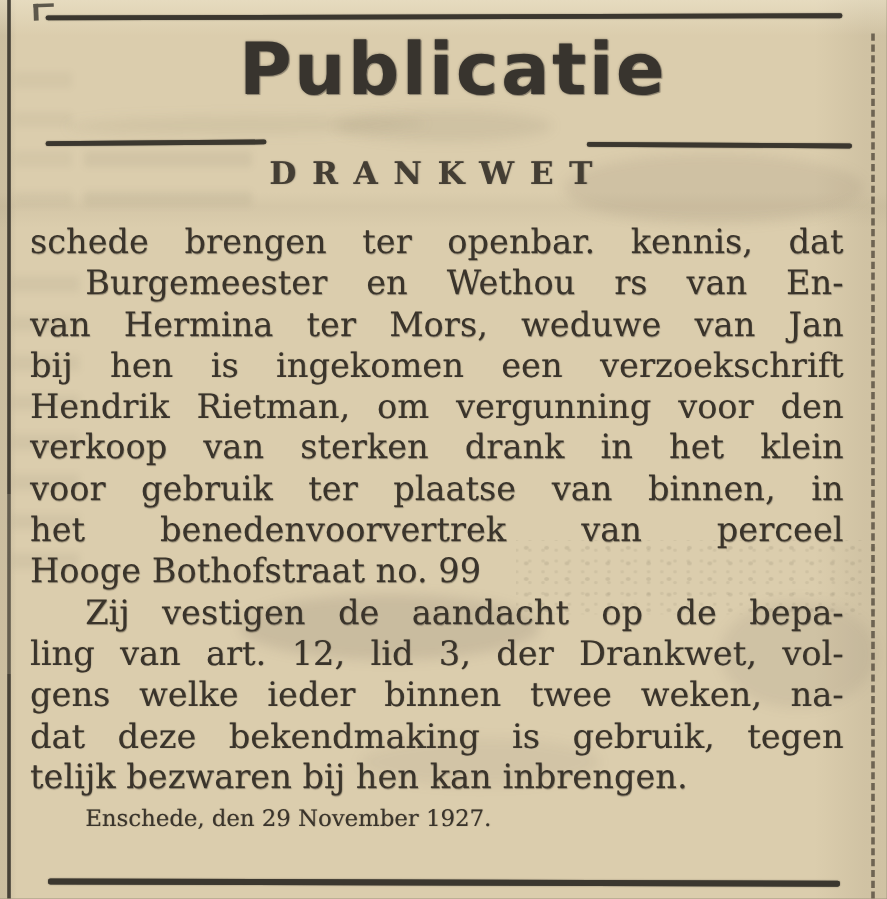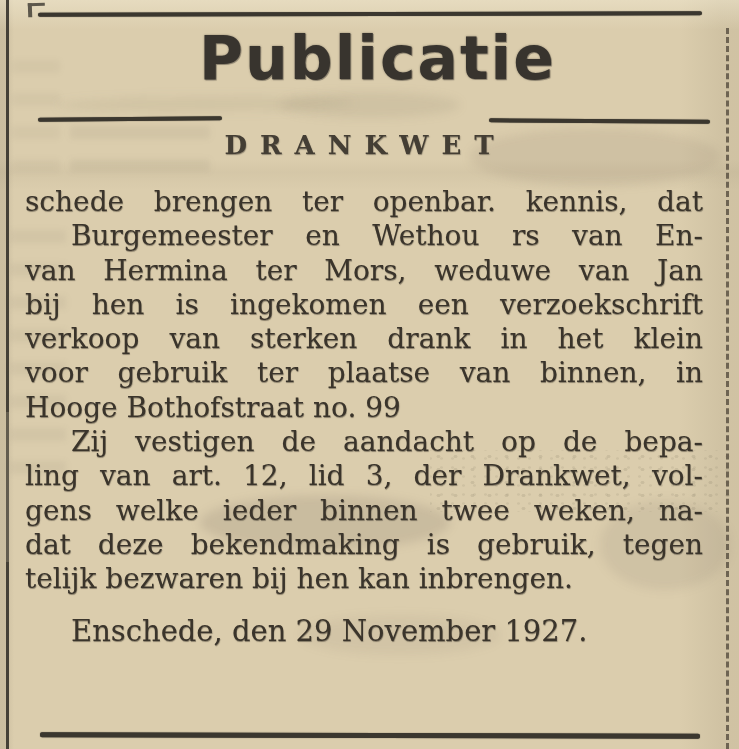--- a/index.html
+++ b/index.html
@@ -42,21 +42,21 @@
     text-shadow:0.5px 0.5px 1px rgba(66,60,50,.5);
   }
   
   .article{position:absolute;left:25px;top:185px;width:678px;}
   .line{
     font-size:28px;line-height:34.3px;color:#3a342b;white-space:nowrap;
     text-shadow:0.4px 0.5px 0.8px rgba(58,52,42,.5);
   }
   .just{white-space:normal;text-align:justify;text-align-last:justify;-moz-text-align-last:justify;}
   .indent{text-indent:46px;}
-  .date{font-size:29px;margin-top:17px;}
+  .date{font-size:19px;}
   
   .stain{position:absolute;pointer-events:none;}
   .blob{border-radius:50%;filter:blur(5px);}
   .ghost{background:repeating-linear-gradient(180deg, rgba(100,94,76,.15) 0 13px, rgba(100,94,76,0) 13px 33px);
          filter:blur(3px);}
   .speckle{
     background-image:
       radial-gradient(rgba(95,88,70,.25) 1.5px, rgba(95,88,70,0) 2.5px),
       radial-gradient(rgba(95,88,70,.18) 1px, rgba(95,88,70,0) 2px);
     background-size:17px 13px, 11px 9px;background-position:0 0, 6px 4px;
@@ -87,22 +87,24 @@
   <div class="stain blob" style="left:300px;top:615px;width:200px;height:40px;background:rgba(110,102,84,.08);"></div>
 
   <h1 class="title">Publicatie</h1>
   <h2 class="subtitle">DRANKWET</h2>
 
   <div class="article">
     <div class="line just">schede brengen ter openbar. kennis, dat</div>
     <div class="line just indent">Burgemeester en Wethou rs van En-</div>
     <div class="line just">van Hermina ter Mors, weduwe van Jan</div>
     <div class="line just">bij hen is ingekomen een verzoekschrift</div>
+    <div class="line just">Hendrik Rietman, om vergunning voor den</div>
     <div class="line just">verkoop van sterken drank in het klein</div>
     <div class="line just">voor gebruik ter plaatse van binnen, in</div>
+    <div class="line just">het benedenvoorvertrek van perceel</div>
     <div class="line">Hooge Bothofstraat no. 99</div>
     <div class="line just indent">Zij vestigen de aandacht op de bepa-</div>
     <div class="line just">ling van art. 12, lid 3, der Drankwet, vol-</div>
     <div class="line just">gens welke ieder binnen twee weken, na-</div>
     <div class="line just">dat deze bekendmaking is gebruik, tegen</div>
     <div class="line">telijk bezwaren bij hen kan inbrengen.</div>
     <div class="line indent date">Enschede, den 29 November 1927.</div>
   </div>
 
 </div>

